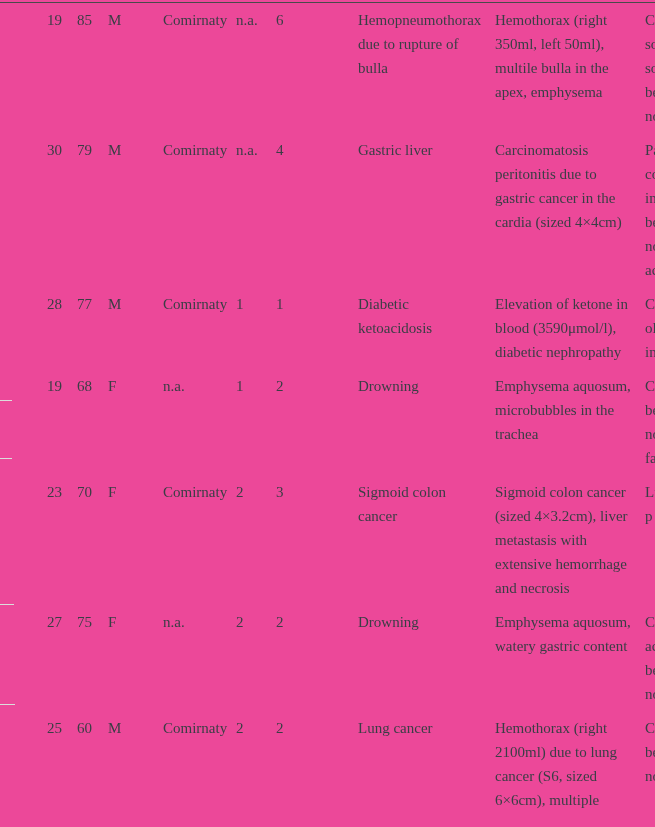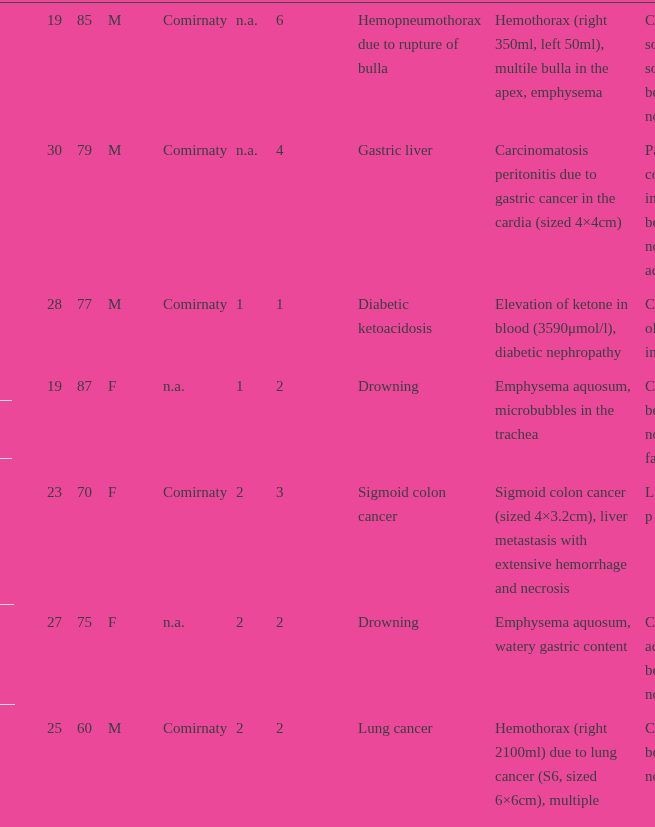--- a/index.html
+++ b/index.html
@@ -122,21 +122,21 @@
         <td>Elevation of ketone in
 blood (3590μmol/l),
 diabetic nephropathy</td>
         <td>C
 ol
 in</td>
       </tr>
       <tr>
         <td></td>
         <td>19</td>
-        <td>87</td>
+        <td>68</td>
         <td>F</td>
         <td>n.a.</td>
         <td>1</td>
         <td>2</td>
         <td>Drowning</td>
         <td>Emphysema aquosum,
 microbubbles in the
 trachea</td>
         <td>C
 be

